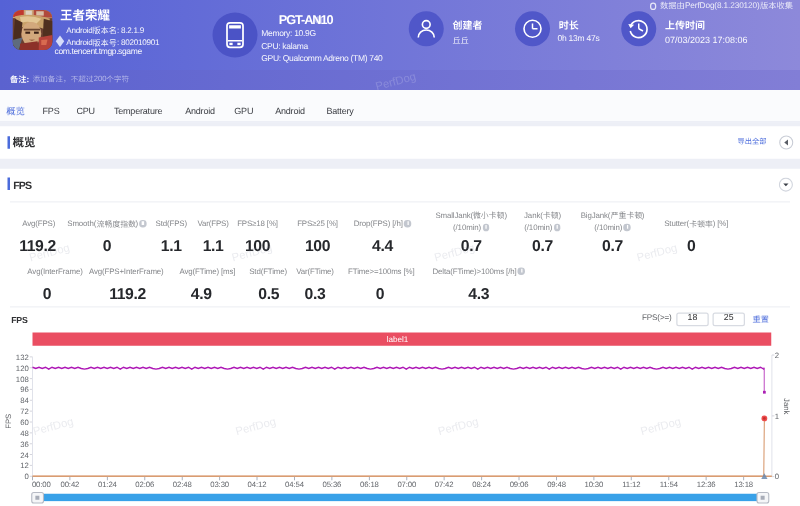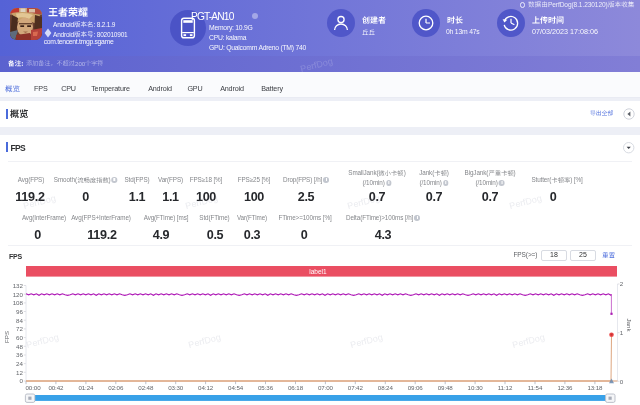--- a/index.html
+++ b/index.html
@@ -82,21 +82,21 @@
   </div>
 <div class="wtxt" style="left:43.7px;top:39.3px;font-size:6.8px;letter-spacing:-0.3px">com.tencent.tmgp.sgame</div>
 <div class="abs" style="left:170px;top:10px;width:36px;height:36px;border-radius:50%;background:#4b53c6"></div>
 <svg class="abs" style="left:170px;top:10px" width="36" height="36" viewBox="0 0 36 36">
 <rect x="11.6" y="8.2" width="12.8" height="19.6" rx="2.4" fill="none" stroke="#fff" stroke-width="1.4"></rect>
 <rect x="13.3" y="10.2" width="9.4" height="2.6" fill="#fff"></rect>
 <line x1="12.2" y1="22.6" x2="23.8" y2="22.6" stroke="#fff" stroke-width="1.2"></line>
 <rect x="13.5" y="24.2" width="2.6" height="1.9" fill="#fff"></rect>
     <rect x="19.9" y="24.2" width="2.6" height="1.9" fill="#fff"></rect>
 </svg>
-<div class="abs" style="left:191px;top:11.6px;font-size:10.2px;font-weight:normal;color:#fff;letter-spacing:-0.85px;line-height:10.2px">PGT-AN10</div>
+<div class="abs" style="left:223px;top:11.6px;font-size:10.2px;font-weight:bold;color:#fff;letter-spacing:-0.85px;line-height:10.2px">PGT-AN10</div>
 <div class="abs" style="left:251.6px;top:12.7px;width:6.4px;height:6.4px;border-radius:50%;background:rgba(255,255,255,0.38)"></div>
 <div class="wtxt" style="left:209px;top:24.7px">Memory: 10.9G</div>
 <div class="wtxt" style="left:209px;top:34.8px">CPU: kalama</div>
 <div class="wtxt" style="left:209px;top:44.9px">GPU: Qualcomm Adreno (TM) 740</div>
 <div class="abs" style="left:327px;top:9px;width:28px;height:28px;border-radius:50%;background:#5057c9"></div>
 <svg class="abs" style="left:327px;top:9px" width="28" height="28" viewBox="0 0 28 28">
 <circle cx="14" cy="10.6" r="3.1" fill="none" stroke="#fff" stroke-width="1.3"></circle>
 <path d="M7.6 21 a6.4 6.0 0 0 1 12.8 0" fill="none" stroke="#fff" stroke-width="1.3"></path>
 </svg>
 <div class="abs row" style="left:362px;top:15.5px">
@@ -208,21 +208,21 @@
 <div class="sv" style="left:85.5px;top:190.7px">0</div>
 <div class="st" style="left:137px;top:175.1px">Std(FPS)</div>
 <div class="sv" style="left:137px;top:190.7px">1.1</div>
 <div class="st" style="left:170.5px;top:175.1px">Var(FPS)</div>
 <div class="sv" style="left:170.5px;top:190.7px">1.1</div>
 <div class="st" style="left:206px;top:175.1px">FPS≥18 [%]</div>
 <div class="sv" style="left:206px;top:190.7px">100</div>
 <div class="st" style="left:254px;top:175.1px">FPS≥25 [%]</div>
 <div class="sv" style="left:254px;top:190.7px">100</div>
 <div class="st" style="left:306px;top:175.1px">Drop(FPS) [/h]<span class="qm"></span></div>
-<div class="sv" style="left:306px;top:190.7px">2.5</div>
+<div class="sv" style="left:306px;top:190.7px">4.4</div>
 <div class="st" style="left:377px;top:168.4px">SmallJank(<span style="display:inline-flex;vertical-align:-1.2px">
       <svg width="25.2" height="6.7" viewBox="0 0 25.2 6.7" style="overflow:visible">
         <path d="M1.2 0.3C1 0.7 0.6 1.2 0.2 1.5C0.3 1.6 0.4 1.8 0.4 1.9C0.9 1.5 1.4 0.9 1.7 0.4ZM2.1 3.5V4.3C2.1 4.7 2 5.3 1.6 5.7C1.7 5.8 1.8 5.9 1.9 6C2.4 5.5 2.5 4.8 2.5 4.3V3.9H3.3V4.6C3.3 4.9 3.2 5 3.1 5C3.2 5.1 3.3 5.3 3.3 5.4C3.4 5.3 3.5 5.2 4.3 4.7C4.2 4.6 4.2 4.5 4.2 4.4L3.7 4.7V3.5ZM4.6 2H5.4C5.3 2.7 5.2 3.4 5 4C4.8 3.4 4.7 2.8 4.6 2.2ZM1.8 2.7V3.1H3.9V3.1C4 3.2 4.1 3.3 4.1 3.3C4.2 3.2 4.3 3.1 4.3 2.9C4.4 3.5 4.6 4 4.7 4.5C4.5 5 4.1 5.4 3.6 5.7C3.7 5.8 3.8 6 3.9 6.1C4.3 5.8 4.7 5.4 4.9 5C5.2 5.4 5.4 5.8 5.8 6C5.9 5.9 6 5.7 6.1 5.7C5.7 5.4 5.4 5 5.2 4.5C5.5 3.8 5.7 3 5.8 2H6.1V1.5H4.7C4.8 1.2 4.9 0.7 4.9 0.3L4.5 0.3C4.4 1.2 4.2 2.2 3.9 2.8V2.7ZM1.9 0.8V2.3H3.9V0.8H3.5V1.9H3.1V0.3H2.7V1.9H2.2V0.8ZM1.4 1.5C1.1 2.2 0.6 2.8 0.1 3.3C0.2 3.4 0.3 3.6 0.4 3.7C0.6 3.5 0.7 3.3 0.9 3.1V6H1.4V2.4C1.5 2.2 1.7 1.9 1.8 1.7Z M9.2 0.3V5.4C9.2 5.5 9.2 5.6 9 5.6C8.9 5.6 8.5 5.6 8 5.6C8.1 5.7 8.2 5.9 8.2 6C8.8 6.1 9.2 6 9.4 6C9.6 5.9 9.7 5.7 9.7 5.4V0.3ZM10.7 1.9C11.3 2.9 11.8 4 11.9 4.8L12.4 4.6C12.3 3.8 11.7 2.7 11.2 1.8ZM7.6 1.8C7.4 2.7 7.1 3.8 6.5 4.4C6.6 4.5 6.8 4.6 6.9 4.7C7.5 4 7.9 2.8 8.1 1.9Z M16 4.1C16.6 4.4 17.6 4.8 18 5L18.3 4.6C17.8 4.4 16.9 4 16.2 3.7ZM15.4 0.3V2.6H12.9V3H15.4V6H15.9V3H18.6V2.6H15.9V1.6H17.9V1.1H15.9V0.3Z M23.2 2.4C23.2 4.3 23.1 5.2 21.6 5.7C21.7 5.8 21.8 5.9 21.8 6C23.5 5.5 23.6 4.5 23.7 2.4ZM23.5 5C23.9 5.3 24.4 5.8 24.7 6L25 5.7C24.7 5.4 24.1 5 23.7 4.7ZM20.3 5.9C20.4 5.8 20.6 5.7 21.9 5C21.8 5 21.8 4.8 21.8 4.6L20.8 5.1V4H21.7V1.9H21.3V3.6H20.8V1.4H21.8V1H20.8V0.3H20.3V1H19.2V1.4H20.3V3.6H19.7V1.9H19.4V4H20.3V5C20.3 5.3 20.2 5.4 20.1 5.5C20.1 5.6 20.3 5.8 20.3 5.9ZM22.2 1.7V4.5H22.6V2H24.2V4.5H24.7V1.7H23.4C23.5 1.5 23.6 1.2 23.7 1H24.9V0.6H22V1H23.2C23.2 1.2 23.1 1.5 23 1.7Z" fill="#85878b"></path>
       </svg>
     </span>)<br>(/10min)<span class="qm"></span></div>
 <div class="sv" style="left:377px;top:190.7px">0.7</div>
 <div class="st" style="left:434px;top:168.4px">Jank(<span style="display:inline-flex;vertical-align:-1.2px">
       <svg width="12.6" height="6.7" viewBox="0 0 12.6 6.7" style="overflow:visible">
         <path d="M3.4 4.1C4 4.4 5 4.8 5.4 5L5.7 4.6C5.2 4.4 4.3 4 3.6 3.7ZM2.8 0.3V2.6H0.3V3H2.8V6H3.3V3H6V2.6H3.3V1.6H5.3V1.1H3.3V0.3Z M10.6 2.4C10.6 4.3 10.5 5.2 9 5.7C9.1 5.8 9.2 5.9 9.2 6C10.9 5.5 11 4.5 11.1 2.4ZM10.9 5C11.3 5.3 11.8 5.8 12.1 6L12.4 5.7C12.1 5.4 11.5 5 11.1 4.7ZM7.7 5.9C7.8 5.8 8 5.7 9.3 5C9.2 5 9.2 4.8 9.2 4.6L8.2 5.1V4H9.1V1.9H8.7V3.6H8.2V1.4H9.2V1H8.2V0.3H7.7V1H6.6V1.4H7.7V3.6H7.1V1.9H6.8V4H7.7V5C7.7 5.3 7.6 5.4 7.5 5.5C7.5 5.6 7.7 5.8 7.7 5.9ZM9.6 1.7V4.5H10V2H11.6V4.5H12.1V1.7H10.8C10.9 1.5 11 1.2 11.1 1H12.3V0.6H9.4V1H10.6C10.6 1.2 10.5 1.5 10.4 1.7Z" fill="#85878b"></path>
       </svg>

